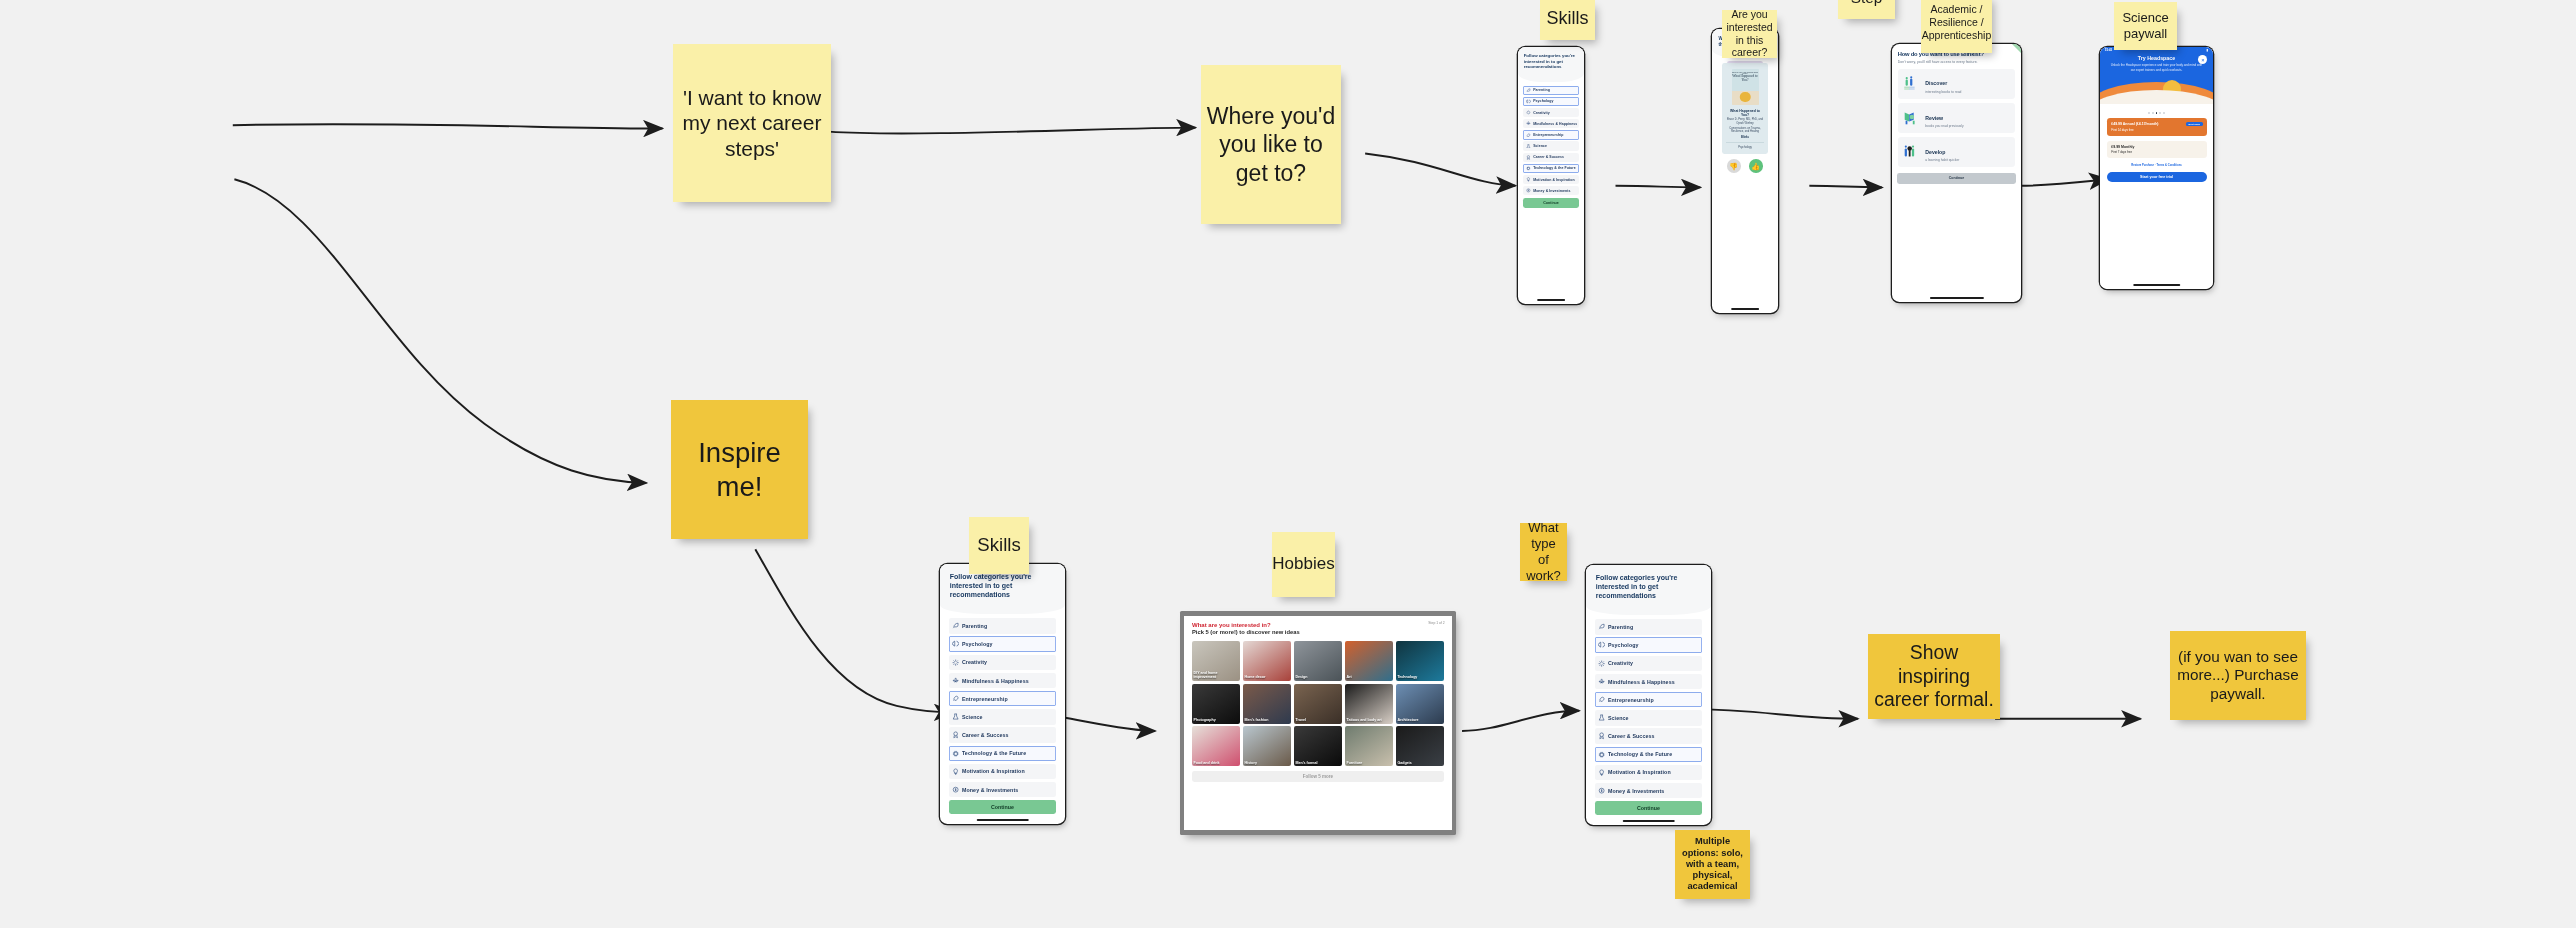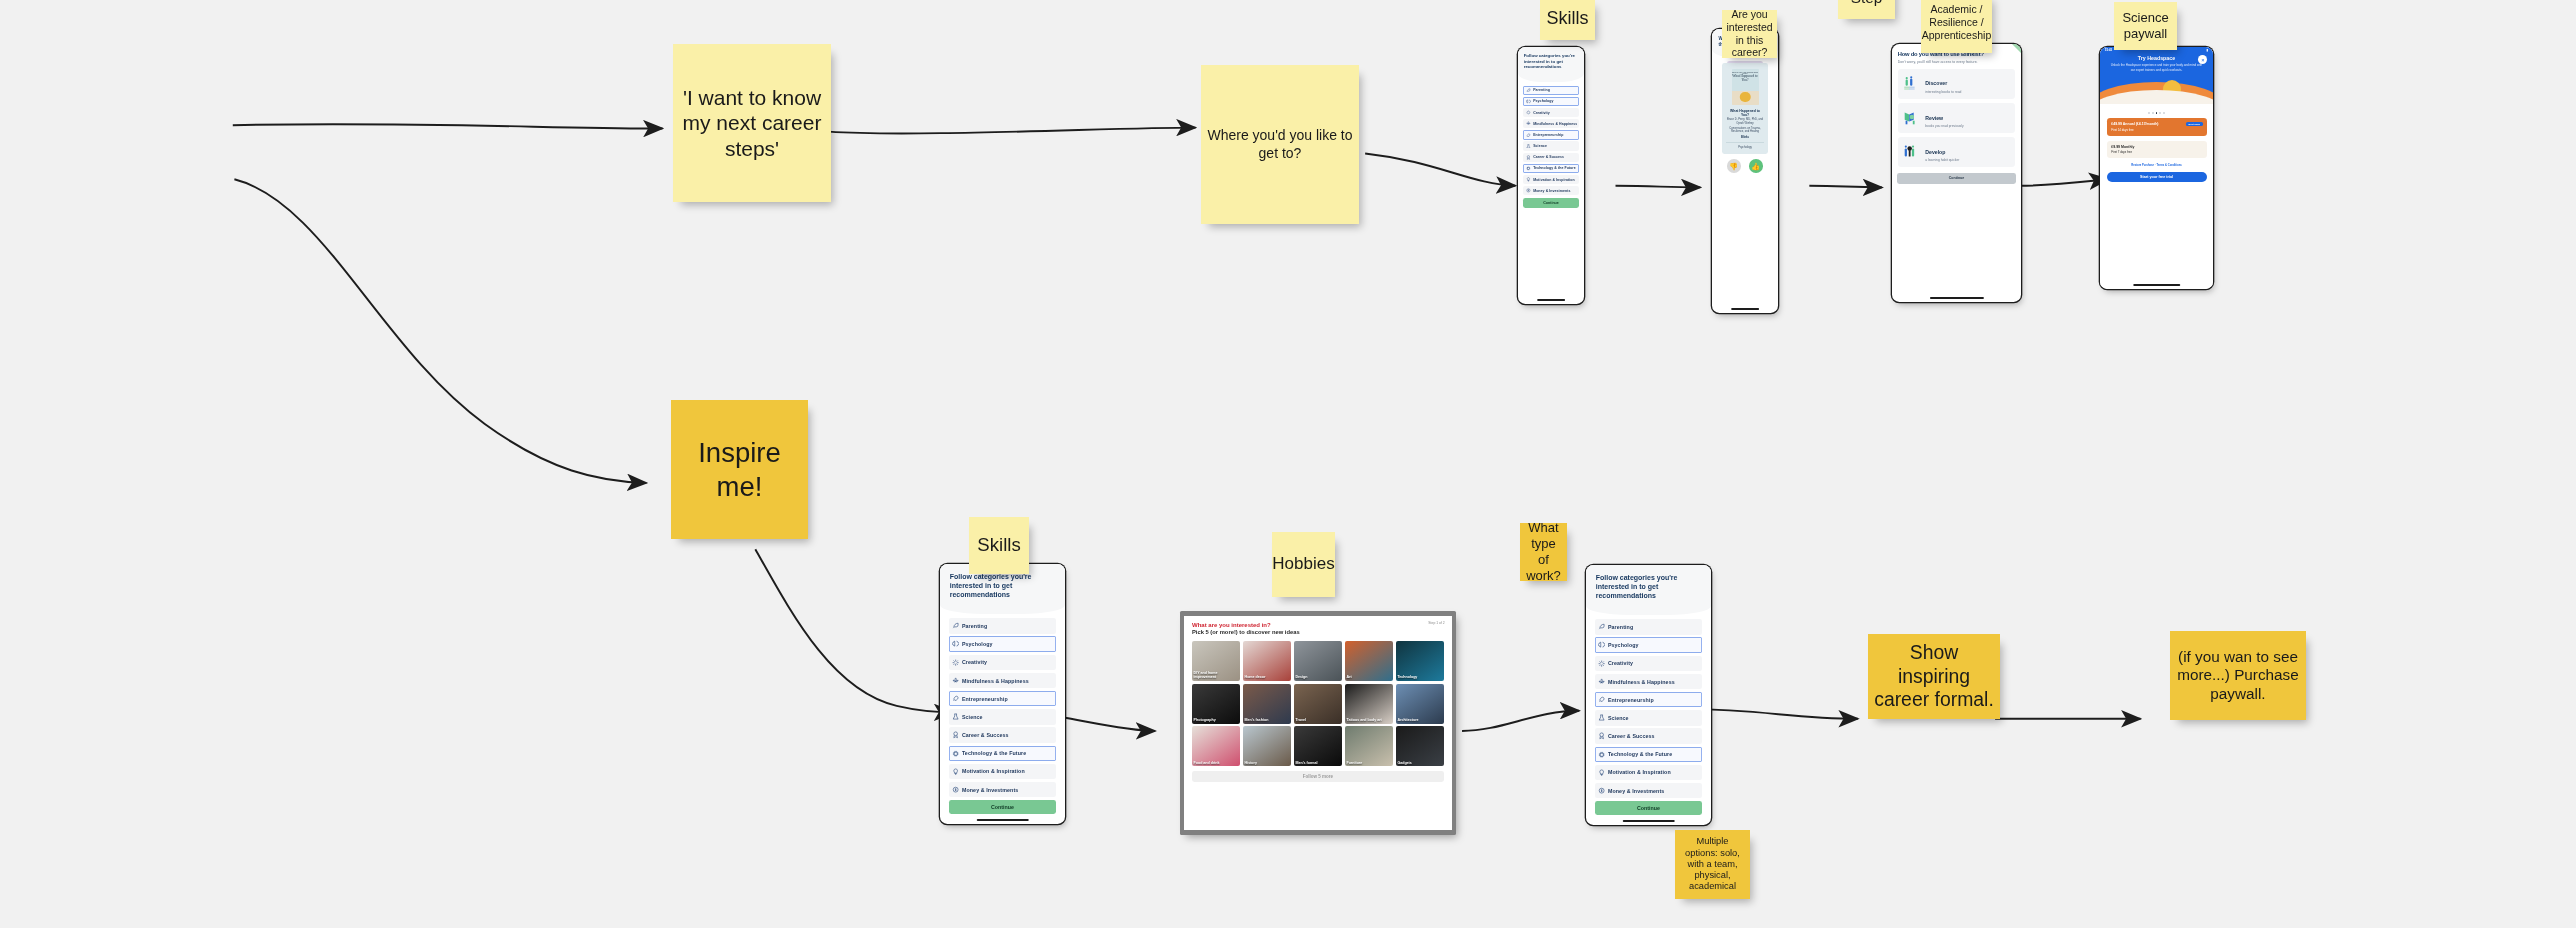--- a/index.html
+++ b/index.html
@@ -161,21 +161,21 @@
       <path d="M2090,878 C2180,878 2220,890 2300,890"></path>
       <path d="M2470,890 C2550,890 2590,890 2650,890"></path>
     </g>
   </svg>
 
 
   <div class="note lite" style="left:673px;top:44px;width:158px;height:158px;font-size:21px;">
     <span>'I want to know my next career steps'</span>
   </div>
 
-  <div class="note lite" style="left:1201px;top:65px;width:158px;height:159px;font-size:14px;">
+  <div class="note lite" style="left:1201px;top:65px;width:140px;height:159px;font-size:23px;">
     <span>Where you'd you like to get to?</span>
   </div>
 
   <div class="phone" style="left:1518px;top:47px;width:66px;height:257px;">
     <div class="ph-head">
       <div class="hl">Follow categories you're interested in to get recommendations</div>
     </div>
     <div class="ph-wave"></div>
     <div class="cat-list">
       <div class="cat sel">
@@ -676,21 +676,21 @@
         </div>
     </div>
     <div class="cont-btn" style="margin:3.2px 9px 0 9px;height:13.7px;font-size:5.3px;">Continue</div>
     <div class="home-ind"></div>
   </div>
 
   <div class="note dark" style="left:1520px;top:523px;width:47px;height:58px;font-size:13px;">
     <span>What type of work?</span>
   </div>
 
-  <div class="note dark" style="left:1675px;top:830px;width:75px;height:69px;font-size:9.3px;">
+  <div class="note dark" style="left:1675px;top:830px;width:75px;height:69px;font-size:9.3px;font-weight:bold;">
     <span>Multiple options: solo, with a team, physical, academical</span>
   </div>
 
   <div class="note dark" style="left:1868px;top:634px;width:132px;height:85px;font-size:19.4px;">
     <span>Show inspiring career formal.</span>
   </div>
 
   <div class="note dark" style="left:2170px;top:631px;width:136px;height:89px;font-size:15.3px;">
     <span>(if you wan to see more...) Purchase paywall.</span>
   </div>

